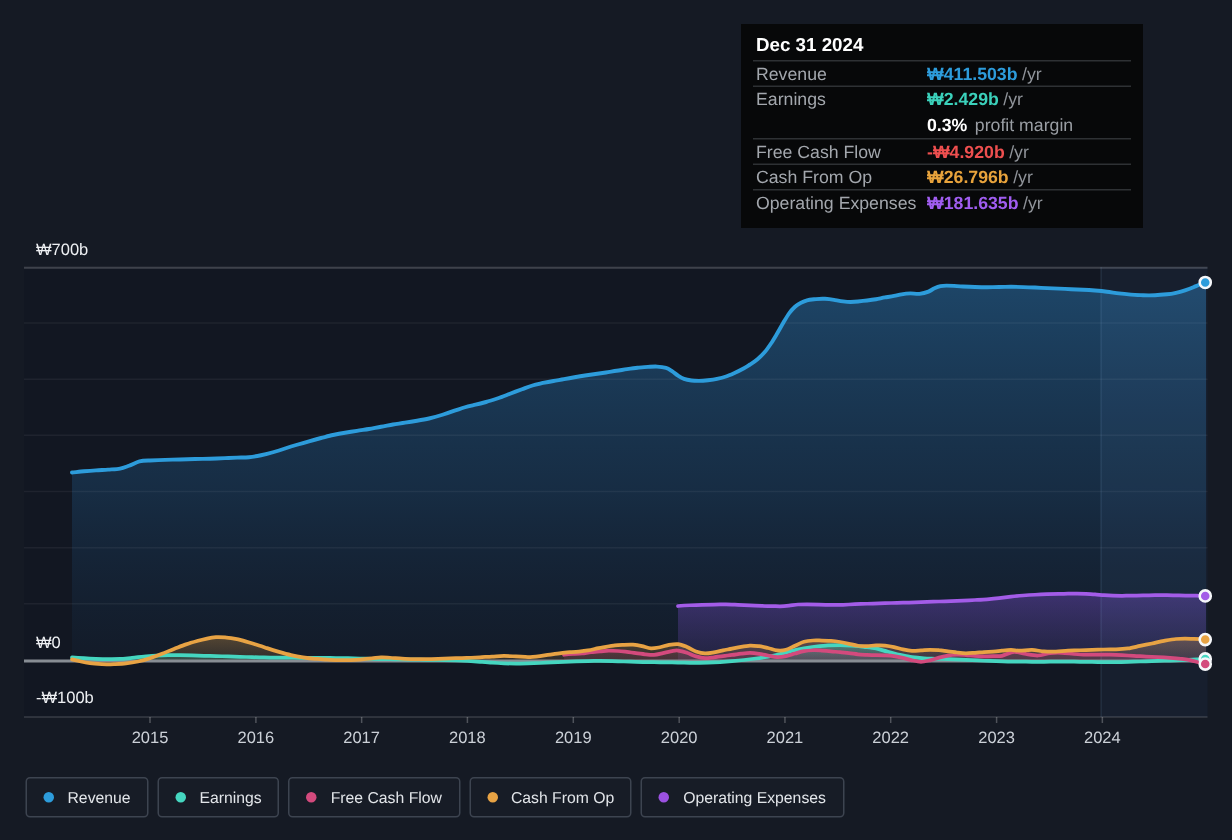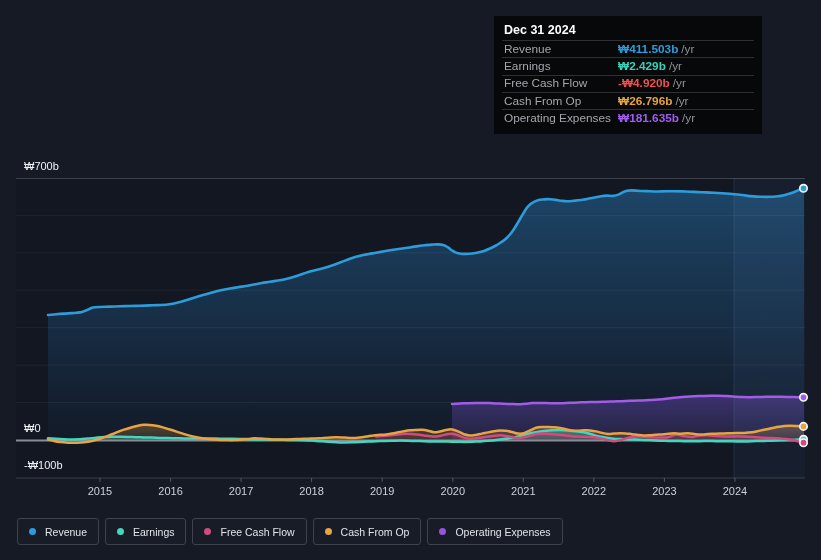--- a/index.html
+++ b/index.html
@@ -97,20 +97,25 @@
   <div class="row bt">
       <span class="lab">Revenue</span>
       <span class="val" style="color:#2d9cdb">₩411.503b</span>
       <span class="yr">/yr</span>
     </div>
   <div class="row bt">
       <span class="lab">Earnings</span>
       <span class="val" style="color:#3bd1bb">₩2.429b</span>
       <span class="yr">/yr</span>
     </div>
+  <div class="row">
+      <span class="lab"></span>
+      <span class="val" style="color:#fff">0.3%</span>
+      <span class="yr" style="font-weight:normal;color:#9a9ea4;margin-left:5px">profit margin</span>
+    </div>
   <div class="row bt">
       <span class="lab">Free Cash Flow</span>
       <span class="val" style="color:#ee4f4f">-₩4.920b</span>
       <span class="yr">/yr</span>
     </div>
   <div class="row bt">
       <span class="lab">Cash From Op</span>
       <span class="val" style="color:#e8a33c">₩26.796b</span>
       <span class="yr">/yr</span>
     </div>

